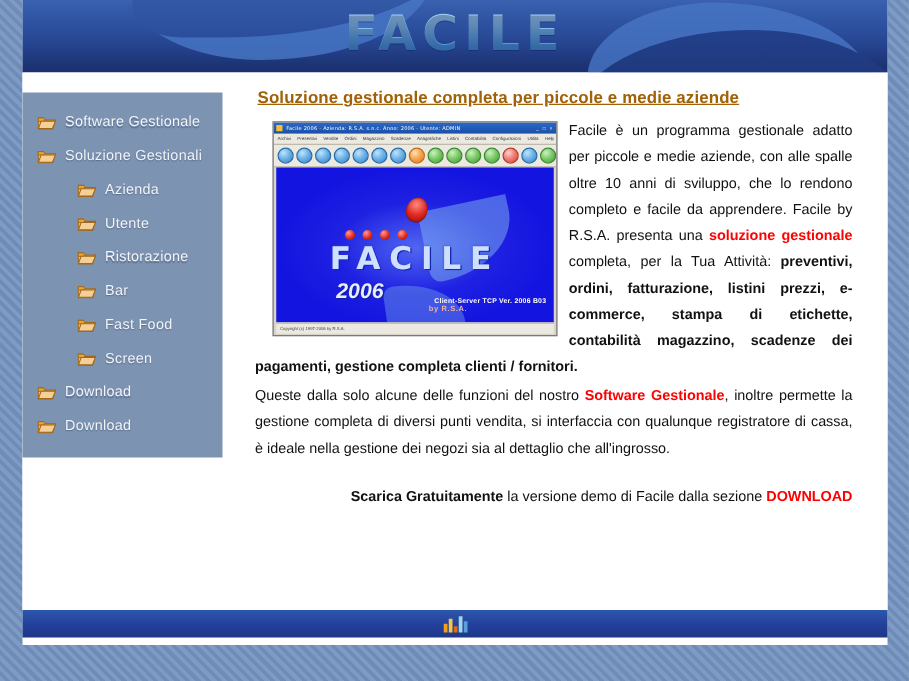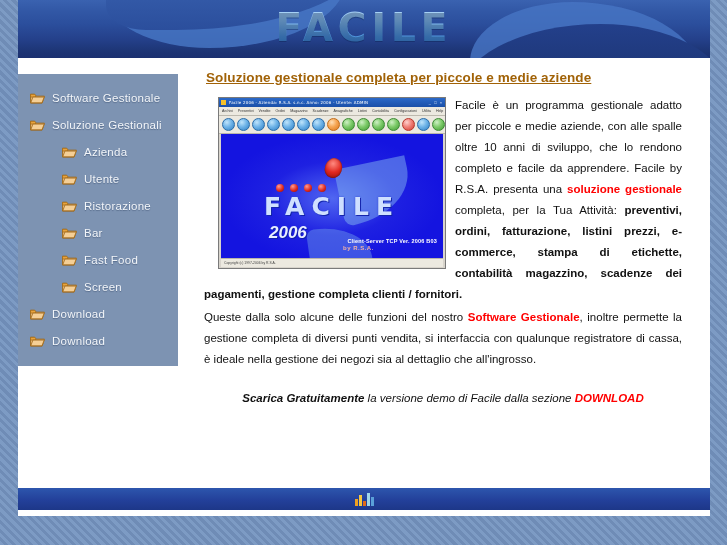--- a/index.html
+++ b/index.html
@@ -165,25 +165,24 @@
   }
   .article p {
     margin: 0 0 2px 0;
   }
   .red-link {
     color: #ff0000;
     font-weight: bold;
     text-decoration: none;
   }
   .cta {
-    text-align: center;
+    text-align: right;
     font-size: 11.5px;
     margin-top: 22px;
     color: #111;
-    font-style: italic;
   }
 
   
   .app-shot {
     float: left;
     width: 228px;
     height: 172px;
     margin: 2px 9px 2px 14px;
     border: 1px solid #7a7a7a;
     background: #d8d4cc;

